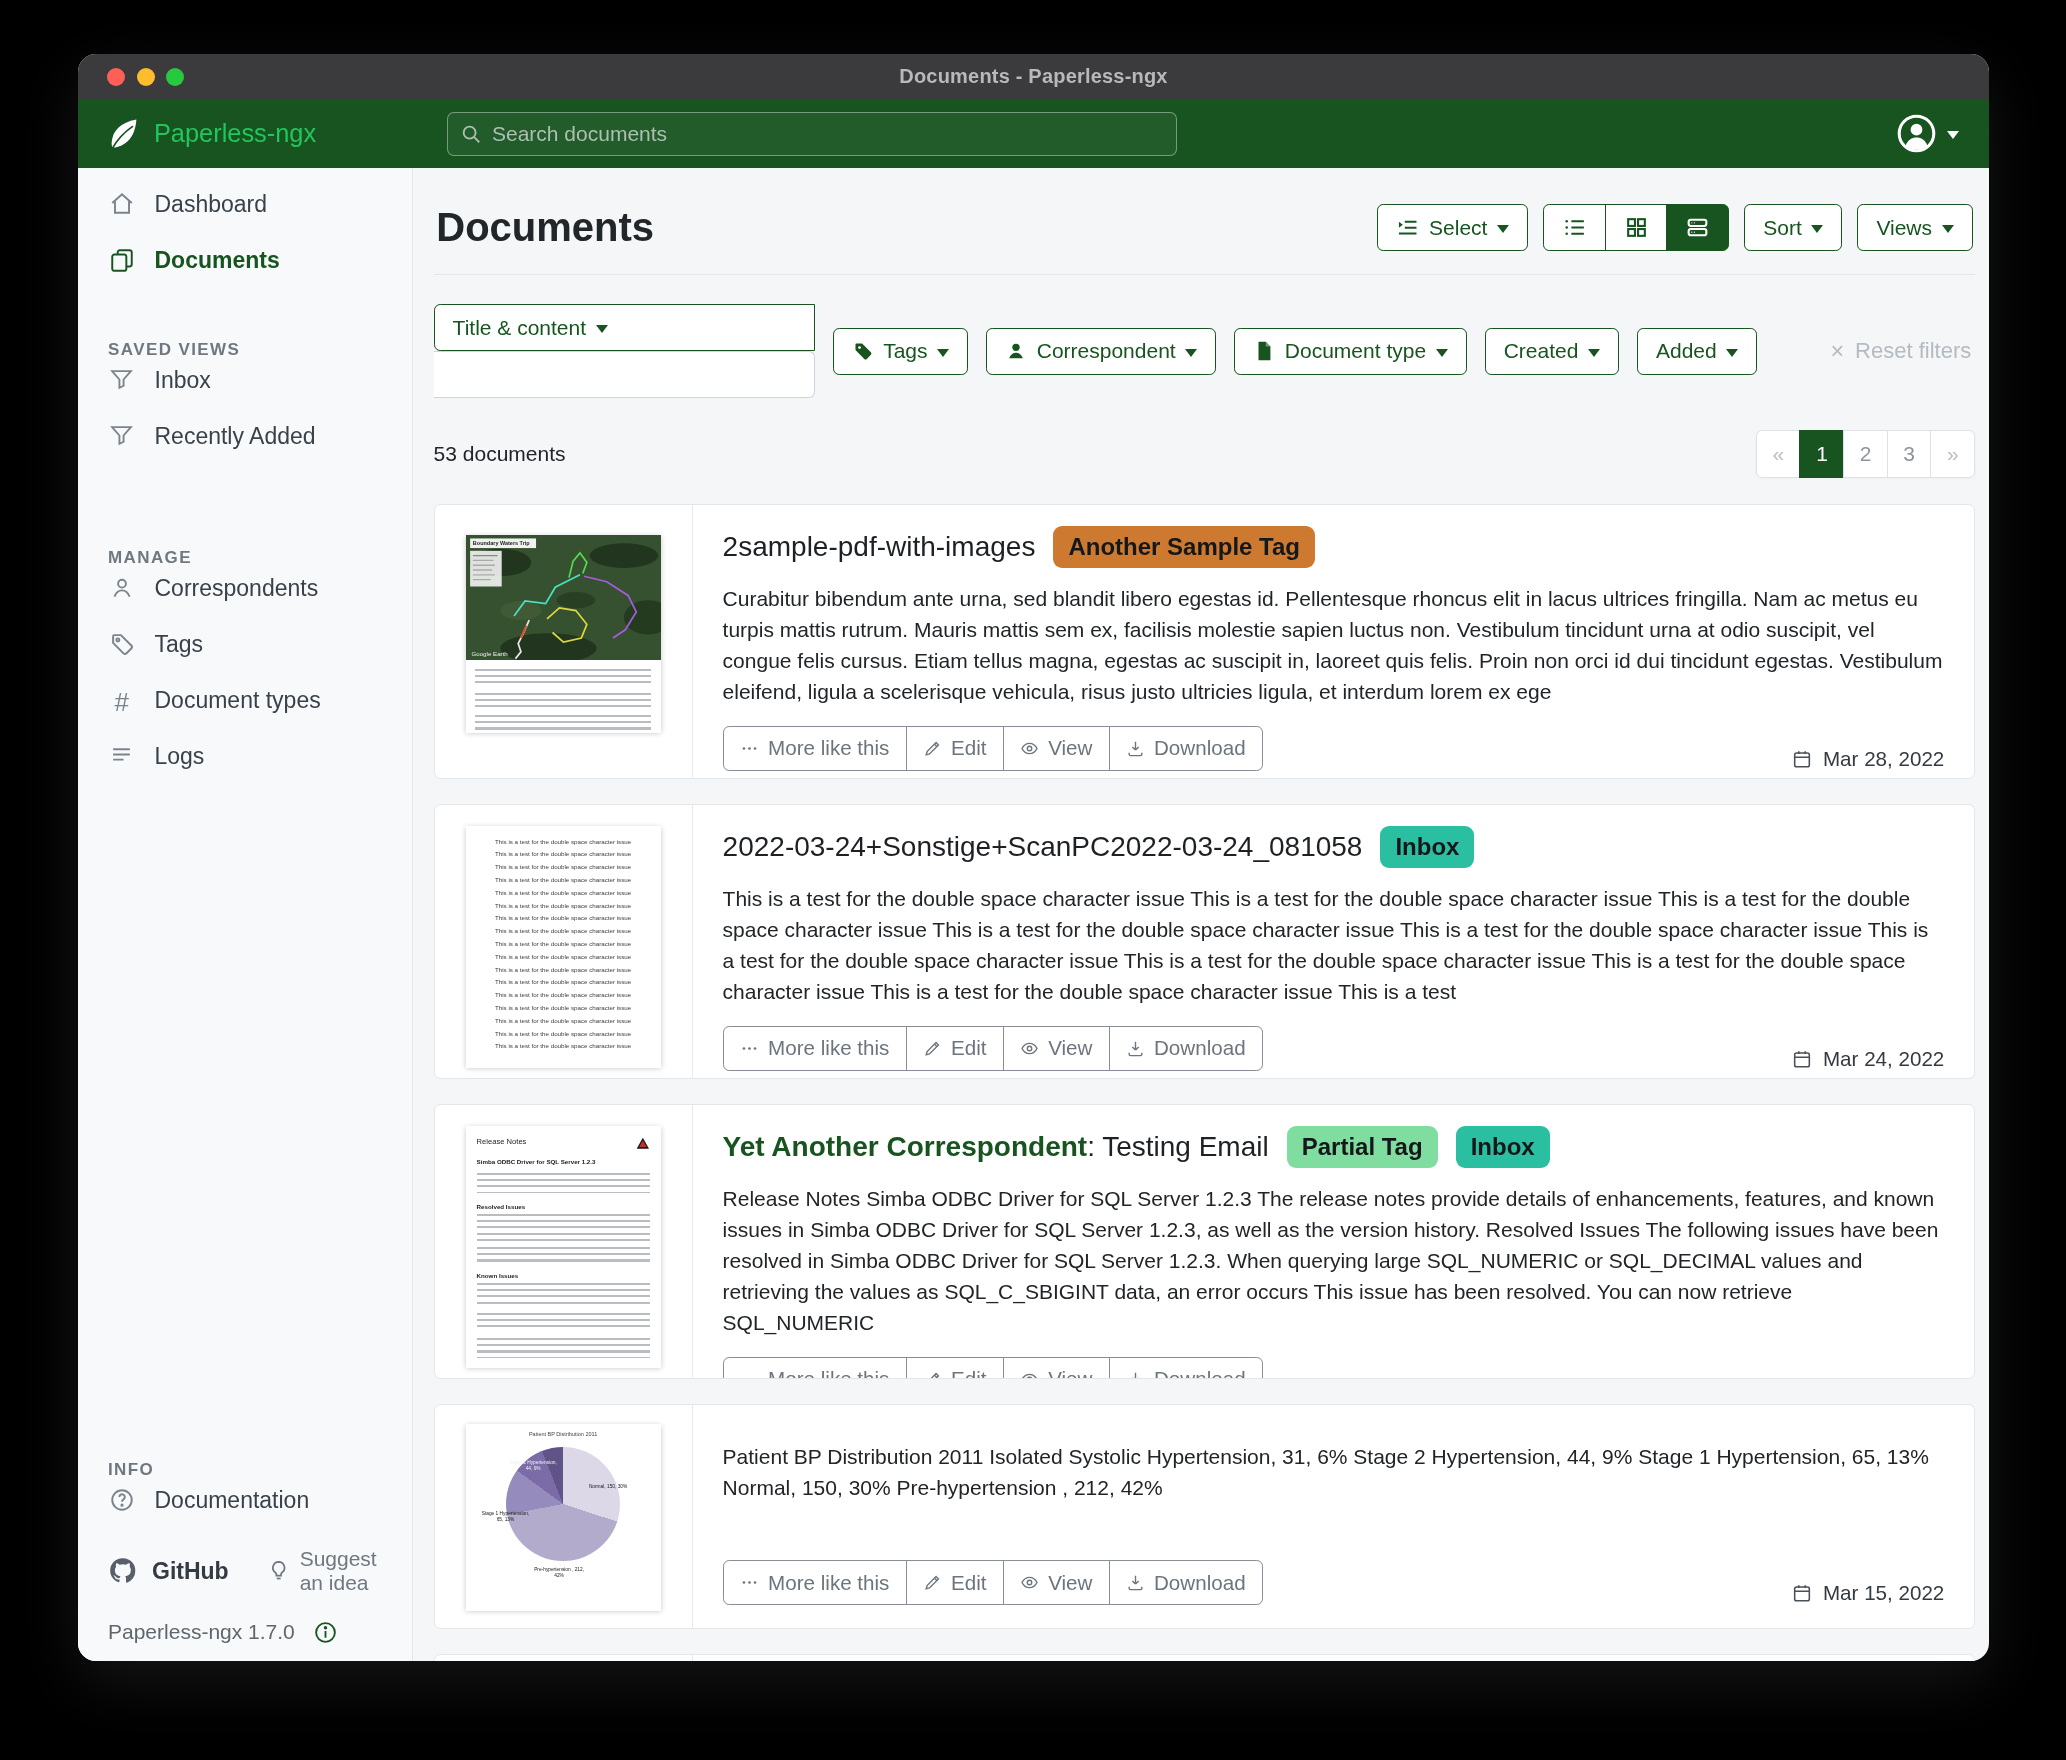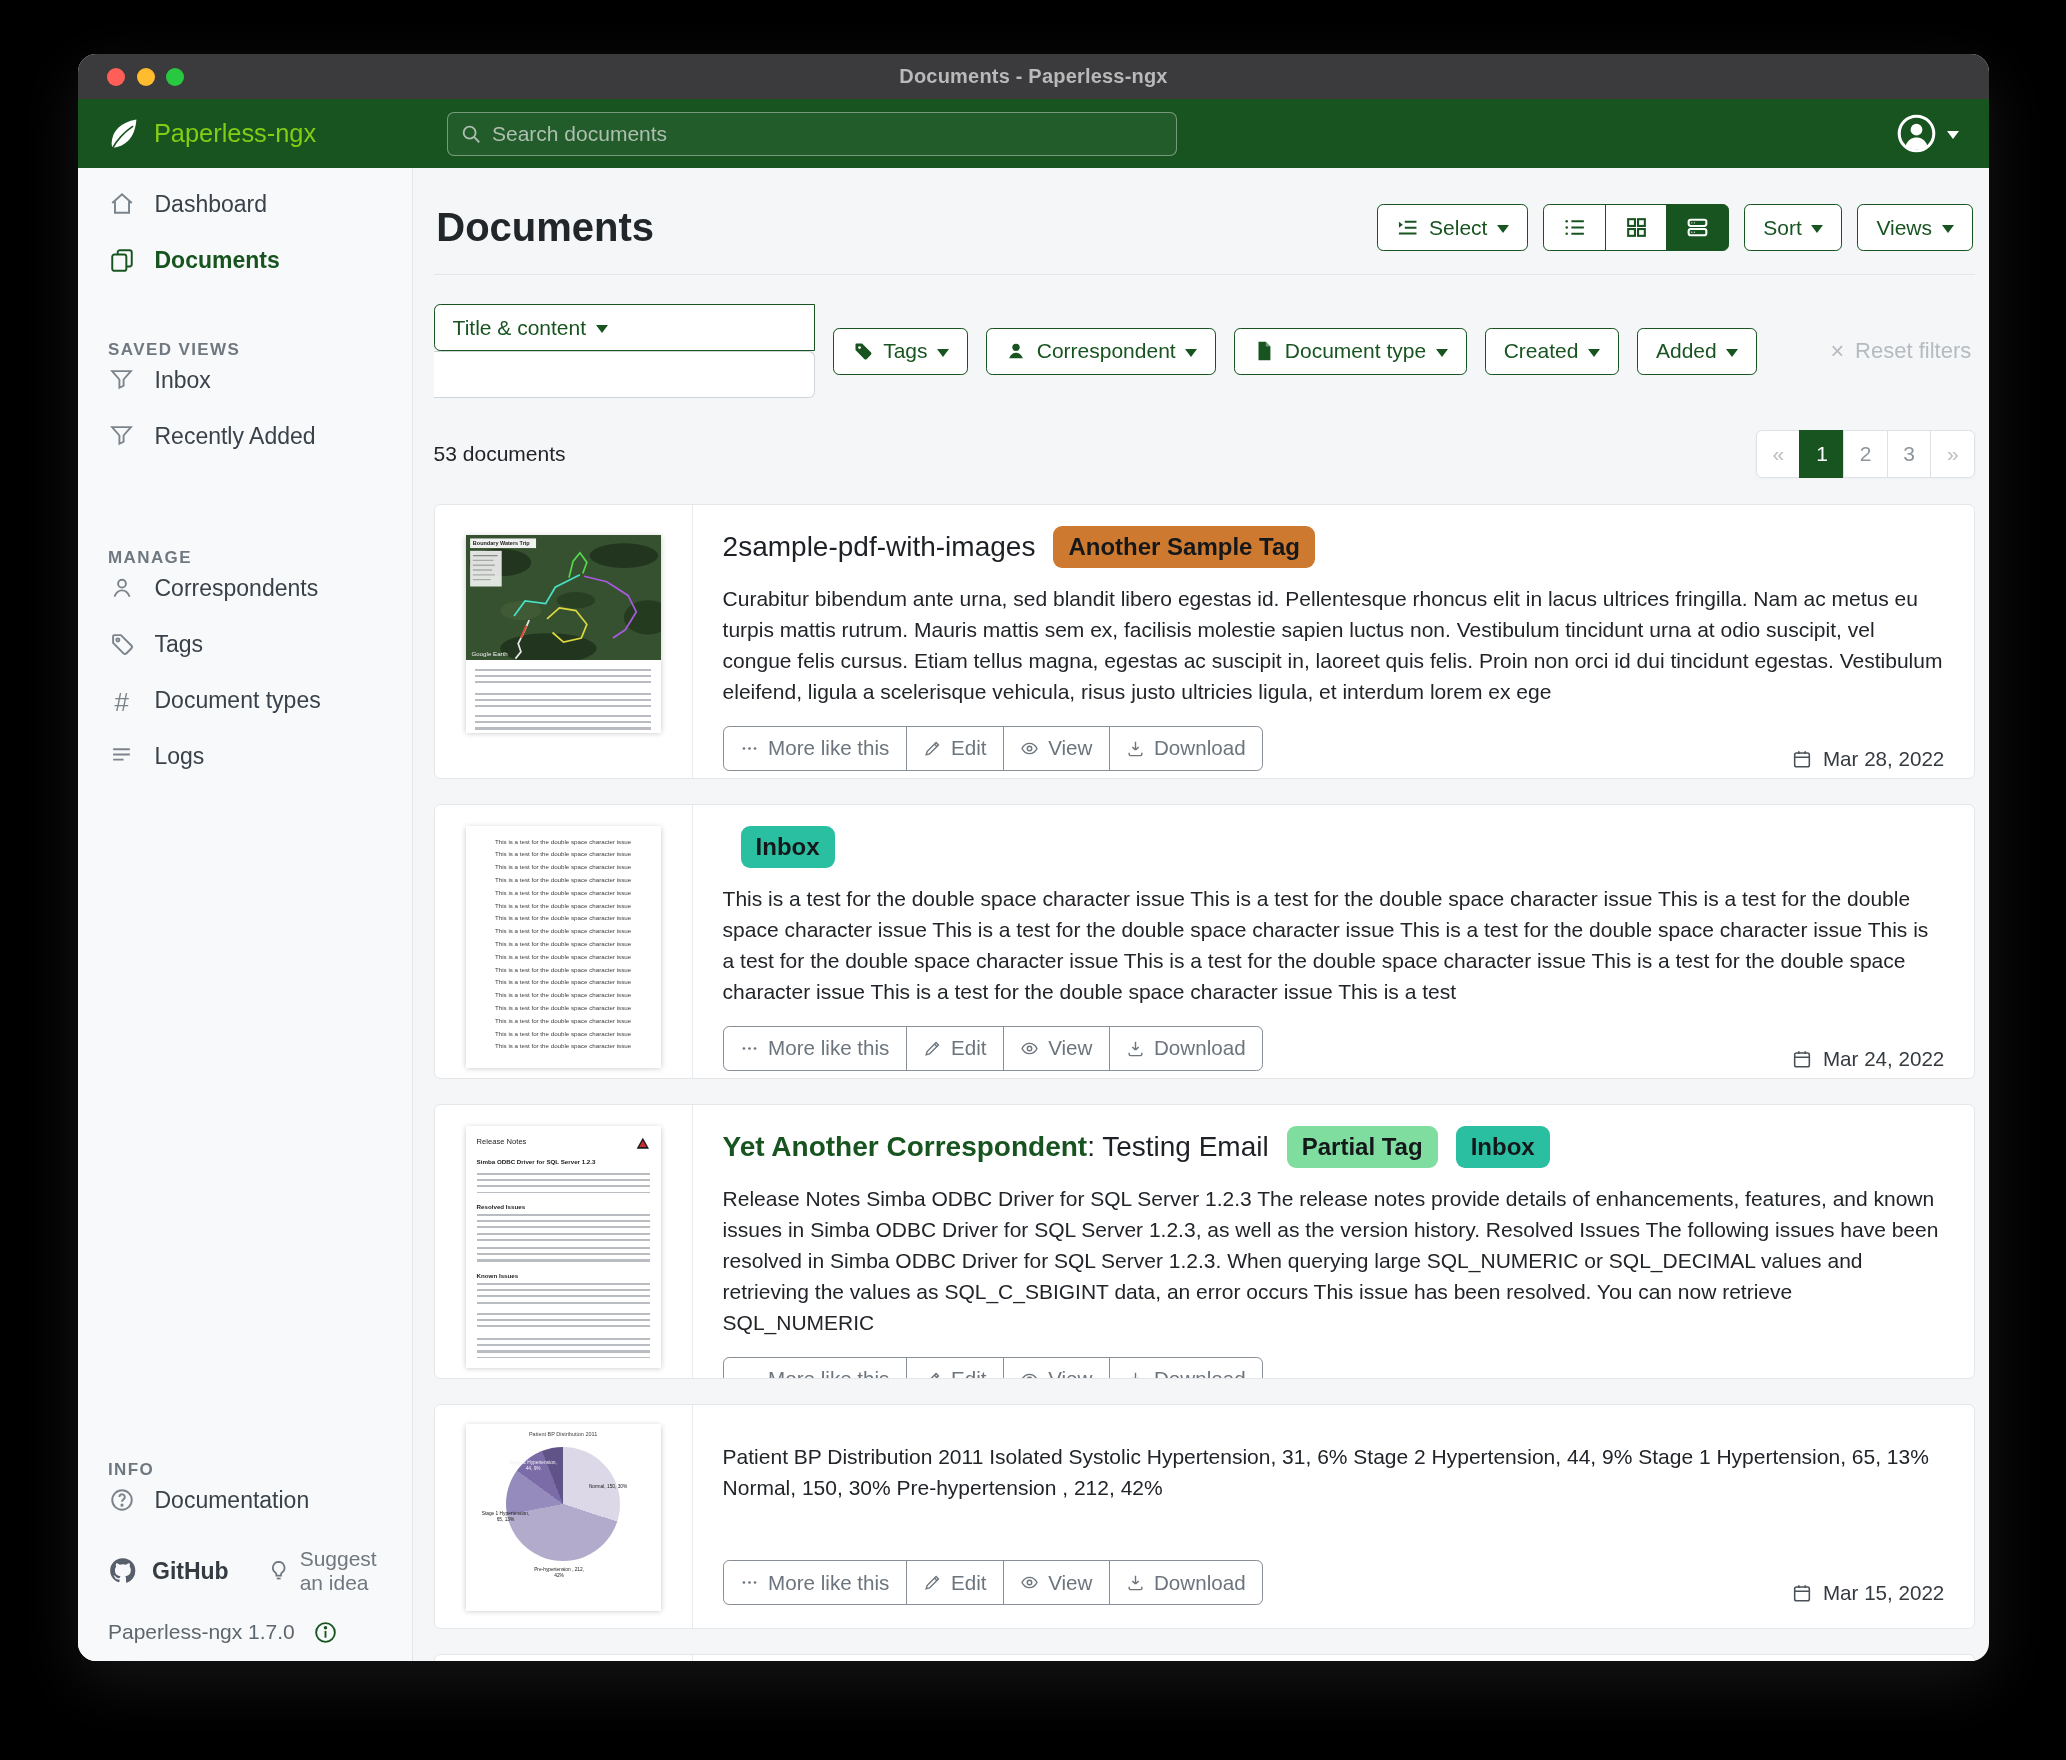--- a/index.html
+++ b/index.html
@@ -13,21 +13,21 @@
   .titlebar { height:45px; background:#3b3b3d; position:relative; flex:0 0 auto;
     display:flex; align-items:center; justify-content:center; }
   .tl-dots { position:absolute; left:29px; top:0; height:100%; display:flex; align-items:center; gap:11.7px; }
   .tl-dot { width:18px; height:18px; border-radius:50%; }
   .tl-red { background:#ff5f57; } .tl-yellow { background:#febc2e; } .tl-green { background:#28c840; }
   .titlebar-text { color:#b9b9ba; font-size:20px; font-weight:700; letter-spacing:0.2px; }
 
   
   .navbar { height:69px; background:#17541f; flex:0 0 auto; display:flex; align-items:center; }
   .brand { display:flex; align-items:center; gap:12.4px; padding-left:27.5px; width:369px; flex:0 0 auto; }
-  .brand-text { color:#84cc16; font-size:25.4px; }
+  .brand-text { color:#22c55e; font-size:25.4px; }
   .searchbox { width:730px; height:44px; border:1.4px solid rgba(255,255,255,.38); border-radius:6.9px;
     background:rgba(255,255,255,.05); display:flex; align-items:center; padding:0 12.4px; gap:9.6px; }
   .searchbox input { flex:1; background:transparent; border:none; outline:none; color:#d9e2da; font-size:21px;
     font-family:"Liberation Sans", sans-serif; }
   .searchbox input::placeholder { color:#aebfb1; }
   .nav-user { margin-left:auto; margin-right:30px; display:flex; align-items:center; gap:9.6px; }
 
   
   .app-body { flex:1; display:flex; overflow:hidden; }
   .sidebar { width:335px; flex:0 0 auto; background:#f8f9fa; border-right:1.4px solid #e3e6e9;
@@ -516,20 +516,21 @@
 This is a test for the double space character issue
 This is a test for the double space character issue
 This is a test for the double space character issue
 This is a test for the double space character issue
 This is a test for the double space character issue
 This is a test for the double space character issue</div>
             </div>
           </div>
           <div class="content-col">
             <div class="title-row">
+              <span class="doc-title">2022-03-24+Sonstige+ScanPC2022-03-24_081058</span>
               <span class="pill" style="background:#2bbfa2;color:#15181b">Inbox</span>
             </div>
             <div class="doc-body">This is a test for the double space character issue This is a test for the double space character issue This is a test for the double space character issue This is a test for the double space character issue This is a test for the double space character issue This is a test for the double space character issue This is a test for the double space character issue This is a test for the double space character issue This is a test for the double space character issue This is a test</div>
             <div class="card-footer">
               <div class="act-group">
                 <div class="act">
                   <span>
                       <svg width="19" height="19" viewBox="0 0 24 24" fill="currentColor">
                         <circle cx="5" cy="12" r="1.7"></circle>
                         <circle cx="12" cy="12" r="1.7"></circle>

